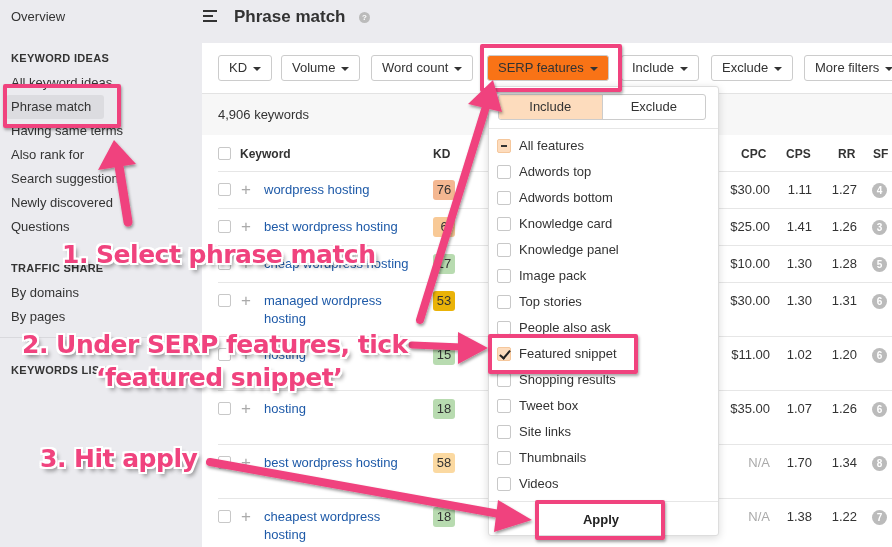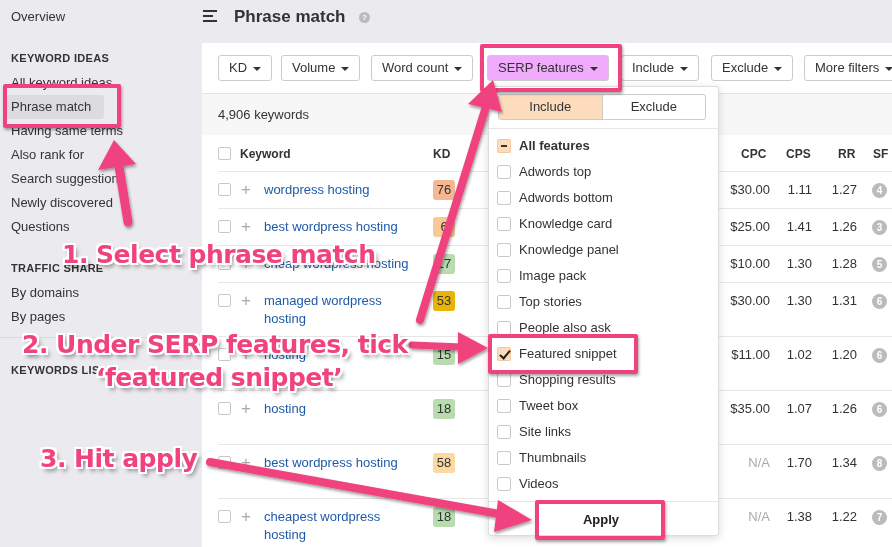--- a/index.html
+++ b/index.html
@@ -31,21 +31,21 @@
 .dd{position:absolute;left:488px;top:86px;width:231px;height:450px;background:#fff;border:1px solid #ddd;border-radius:3px;box-shadow:0 2px 8px rgba(0,0,0,.15)}
 .seg{position:absolute;left:498px;top:94px;width:208px;height:26px;border:1px solid #ccc;border-radius:3px;overflow:hidden;display:flex}
 .seg div{flex:1;text-align:center;line-height:24px;font-size:13px;color:#333}
 .seg .on{background:#fddcbd;border-right:1px solid #ccc}
 .dd-sep{position:absolute;left:489px;width:229px;height:1px;background:#e6e6e6}
 .opt{position:absolute;left:497px;height:18px}
 .opt .box{position:absolute;left:0;top:2px;width:14px;height:14px;border:1px solid #c8c8c8;border-radius:2px;background:#fff}
 .opt .lbl{position:absolute;left:22px;top:1px;font-size:13px;color:#333;white-space:nowrap}
 .opt.all .box{background:#fddcbd;border-color:#f5c79c}
 .opt.all .box:after{content:"";position:absolute;left:3px;top:5px;width:6px;height:2px;background:#333}
-.opt.all .lbl{font-weight:bold}
+.opt.all .lbl{font-weight:normal}
 .opt.chk .box{background:#fddcbd;border-color:#f5c79c}
 .opt.chk .box:after{content:"";position:absolute;left:4px;top:0px;width:4px;height:9px;border-right:2px solid #222;border-bottom:2px solid #222;transform:rotate(40deg)}
 .apply{position:absolute;left:540px;top:505px;width:122px;height:30px;background:#fff;font-size:13px;font-weight:bold;text-align:center;line-height:30px;color:#222}
 .hl{position:absolute;border:4px solid #f0437e;border-radius:2px;box-shadow:1px 2px 3px rgba(0,0,0,.35)}
 .annot{position:absolute;font-family:"DejaVu Sans",sans-serif;font-weight:bold;color:#f0437e;font-size:25px;white-space:nowrap;letter-spacing:-.5px;text-shadow:-2px -2px 0 #fff,2px -2px 0 #fff,-2px 2px 0 #fff,2px 2px 0 #fff,0 2px 0 #fff,0 -2px 0 #fff,2px 0 0 #fff,-2px 0 0 #fff,3px 4px 4px rgba(0,0,0,.45);line-height:30px}
 svg.arrows{position:absolute;left:0;top:0;pointer-events:none}
 </style>
 </head>
 <body>
 
@@ -73,21 +73,21 @@
     <span></span>
   </div>
 <div class="title">Phrase match</div>
 <div class="help">?</div>
 
 <div class="main"></div>
 
 <div class="filter" style="left:218px"><span>KD</span><span class="caret"></span></div>
 <div class="filter" style="left:281px"><span>Volume</span><span class="caret"></span></div>
 <div class="filter" style="left:371px"><span>Word count</span><span class="caret"></span></div>
-<div class="filter" style="left:487px;background:#f0abfc"><span>SERP features</span><span class="caret"></span></div>
+<div class="filter" style="left:487px;background:#f97316"><span>SERP features</span><span class="caret"></span></div>
 <div class="filter" style="left:621px"><span>Include</span><span class="caret"></span></div>
 <div class="filter" style="left:711px"><span>Exclude</span><span class="caret"></span></div>
 <div class="filter" style="left:804px"><span>More filters</span><span class="caret"></span></div>
 
 <div class="countbar"></div>
 <div class="count">4,906 keywords</div>
 
 <div class="cb" style="left:218px;top:147px"></div>
 <div class="th" style="left:240px">Keyword</div>
 <div class="th" style="left:433px">KD</div>

